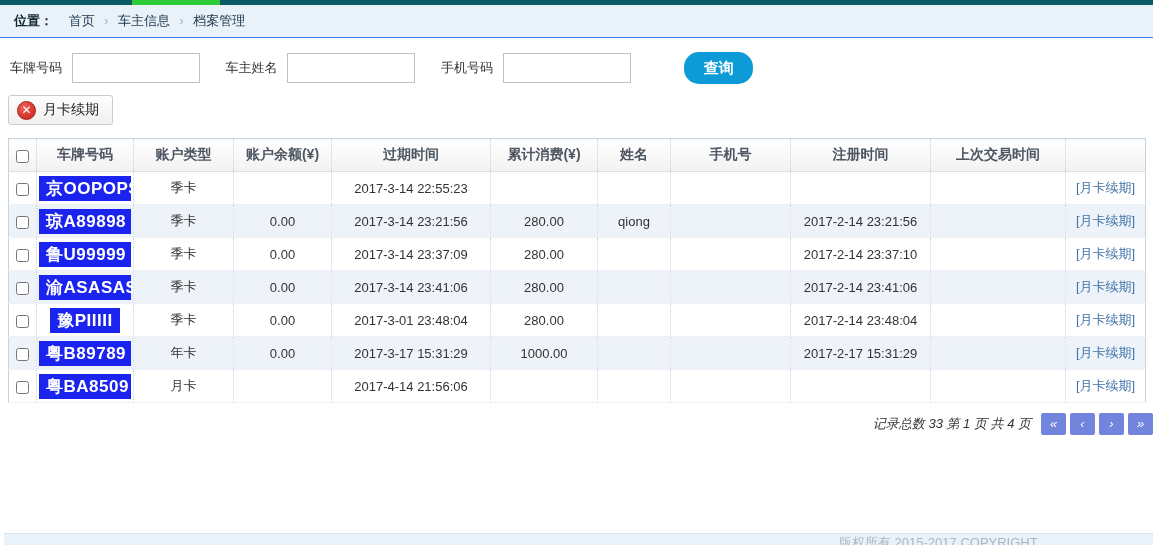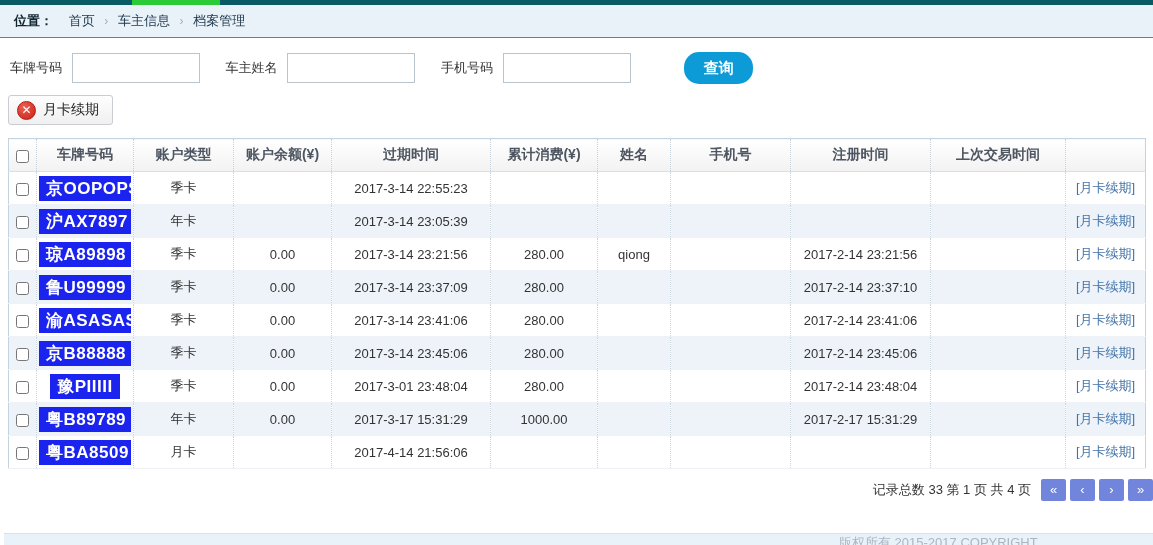--- a/index.html
+++ b/index.html
@@ -76,21 +76,21 @@
     display:inline-block; background:var(--plate_badge,#1b24ee); color:#fff;
     font-weight:bold; font-size:17px; line-height:25px; padding:0 7px;
     letter-spacing:0.5px; max-width:100%;
   }
   .renew-link { color:var(--link,#4273a8); cursor:pointer; font-size:13px; }
   input[type="checkbox"] { width:13px; height:13px; margin:0; vertical-align:middle; cursor:pointer; }
 
   
   .pagination {
     width:1145px; margin-left:8px; height:21px; text-align:right;
-    font-size:13px; color:#333; padding-top:10px;
+    font-size:13px; color:#333; padding-top:10px;font-style:italic;
   }
   .pager-summary { vertical-align:top; line-height:22px; margin-right:6px; }
   .page-btn {
     display:inline-block; width:25px; height:22px; line-height:21px;
     background:var(--pager_button,#7285dd); color:#fff; text-align:center;
     border-radius:2px; margin-left:4px; vertical-align:top; font-size:13px; cursor:pointer;
   }
 
   
   .footer-strip {
@@ -177,33 +177,20 @@
         <td>2017-3-14 22:55:23</td>
         <td></td>
         <td></td>
         <td></td>
         <td></td>
         <td></td>
         <td><span class="renew-link">[月卡续期]</span></td>
       </tr>
       <tr>
         <td><input type="checkbox" style=""></td>
-        <td><span class="plate">沪AX7897</span></td>
-        <td>年卡</td>
-        <td></td>
-        <td>2017-3-14 23:05:39</td>
-        <td></td>
-        <td></td>
-        <td></td>
-        <td></td>
-        <td></td>
-        <td><span class="renew-link">[月卡续期]</span></td>
-      </tr>
-      <tr>
-        <td><input type="checkbox" style=""></td>
         <td><span class="plate">琼A89898</span></td>
         <td>季卡</td>
         <td>0.00</td>
         <td>2017-3-14 23:21:56</td>
         <td>280.00</td>
         <td>qiong</td>
         <td></td>
         <td>2017-2-14 23:21:56</td>
         <td></td>
         <td><span class="renew-link">[月卡续期]</span></td>
@@ -224,33 +211,20 @@
       <tr>
         <td><input type="checkbox" style=""></td>
         <td><span class="plate">渝ASASAS</span></td>
         <td>季卡</td>
         <td>0.00</td>
         <td>2017-3-14 23:41:06</td>
         <td>280.00</td>
         <td></td>
         <td></td>
         <td>2017-2-14 23:41:06</td>
-        <td></td>
-        <td><span class="renew-link">[月卡续期]</span></td>
-      </tr>
-      <tr>
-        <td><input type="checkbox" style=""></td>
-        <td><span class="plate">京B88888</span></td>
-        <td>季卡</td>
-        <td>0.00</td>
-        <td>2017-3-14 23:45:06</td>
-        <td>280.00</td>
-        <td></td>
-        <td></td>
-        <td>2017-2-14 23:45:06</td>
         <td></td>
         <td><span class="renew-link">[月卡续期]</span></td>
       </tr>
       <tr>
         <td><input type="checkbox" style=""></td>
         <td><span class="plate">豫PIIIII</span></td>
         <td>季卡</td>
         <td>0.00</td>
         <td>2017-3-01 23:48:04</td>
         <td>280.00</td>

